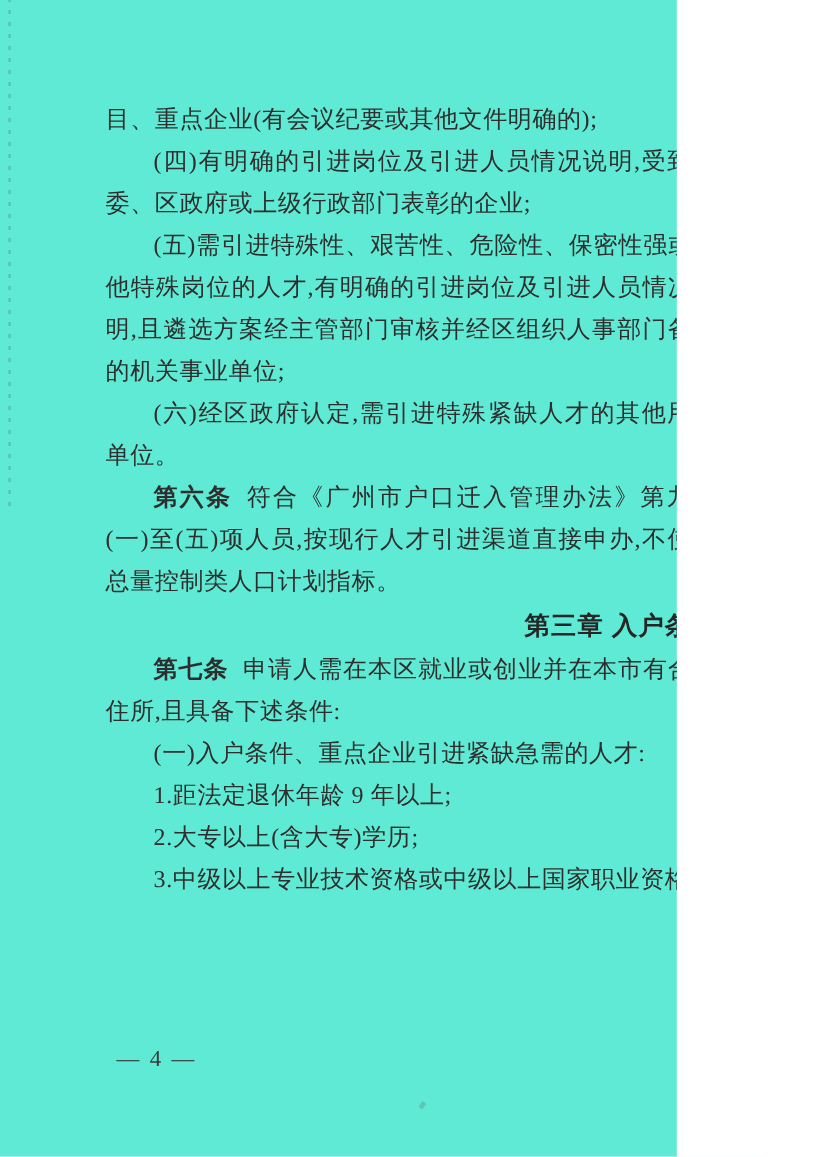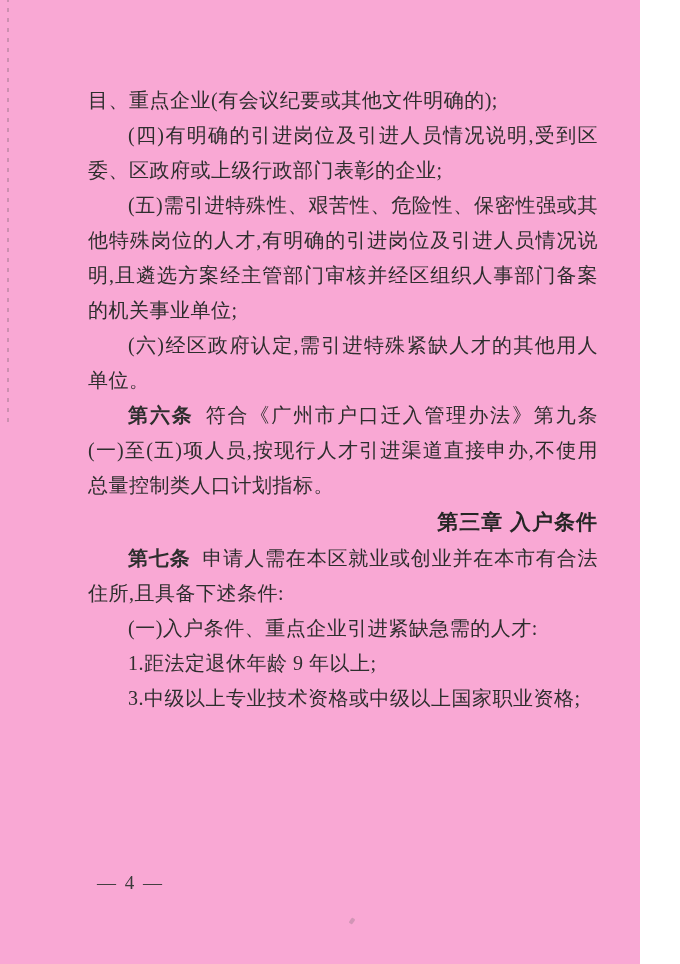--- a/index.html
+++ b/index.html
@@ -1,20 +1,20 @@
 <!DOCTYPE html>
 <html lang="zh"><head>
 <meta charset="utf-8">
 <style>
   html, body { margin: 0; padding: 0; background: #ffffff; }
   .page {
     position: relative;
-    width: 640px;
+    width: 564px;
     height: 964px;
-    background: #f9a8d4;
+    background: #5eead4;
     overflow: hidden;
     font-family: "Liberation Serif", "DejaVu Serif", serif;
     color: #2e2e2e;
   }
   
   .edge-line {
     position: absolute;
     left: 7px;
     top: -2px;
     width: 2px;
@@ -86,20 +86,21 @@
     <p><span class="lead">第六条</span><span>符合《广州市户口迁入管理办法》第九条(一)至(五)项人员,按现行人才引进渠道直接申办,不使用总量控制类人口计划指标。</span></p>
 
     <h2 class="chapter">第三章 入户条件</h2>
 
     <p><span class="lead">第七条</span><span>申请人需在本区就业或创业并在本市有合法住所,且具备下述条件:</span></p>
 
     <p>(一)入户条件、重点企业引进紧缺急需的人才:</p>
 
     <p>1.距法定退休年龄 9 年以上;</p>
 
+    <p>2.大专以上(含大专)学历;</p>
 
 
     <p>3.中级以上专业技术资格或中级以上国家职业资格;</p>
   </div>
 
   <div class="footer">— 4 —</div>
 
   <div class="speck s1"></div>
   <div class="speck s2"></div>
   <div class="speck s3"></div>

